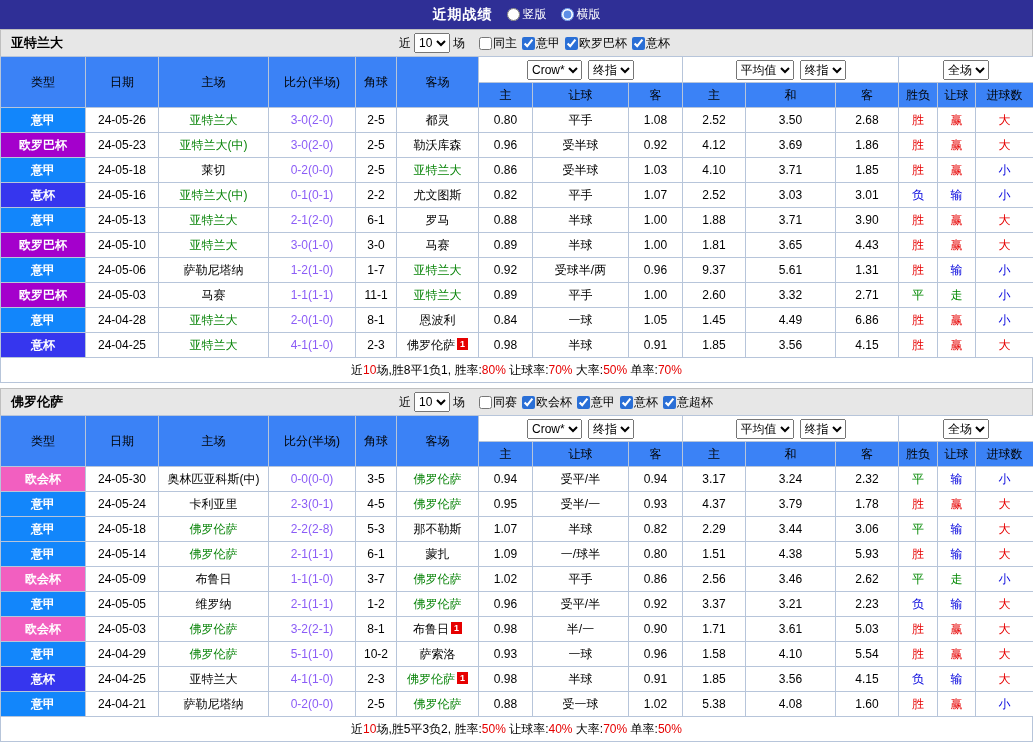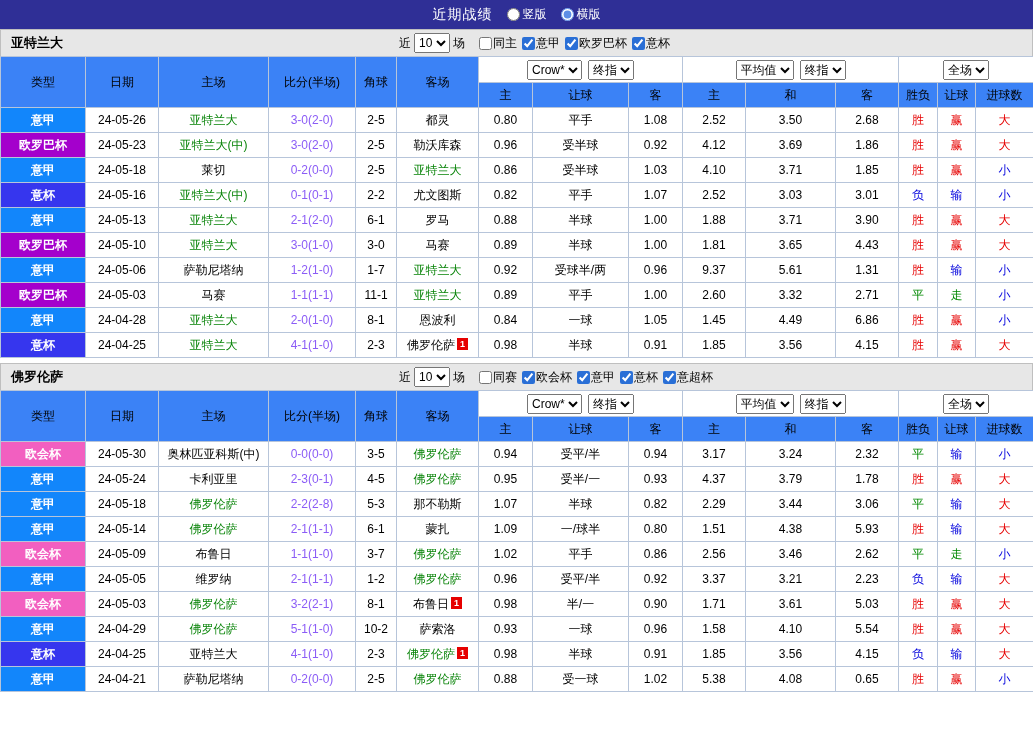--- a/index.html
+++ b/index.html
@@ -1,18 +1,18 @@
 <!DOCTYPE html>
 <html><head>
 <meta charset="utf-8">
 <style>
   *{box-sizing:border-box;margin:0;padding:0}
   body{width:1033px;font-family:"Liberation Sans","DejaVu Sans",sans-serif;font-size:12px;color:#000;background:#fff}
   .topbar{height:29px;background:#2f2f96;color:#fff;display:flex;align-items:center;justify-content:center;gap:14px}
-  .topbar .title{font-weight:normal;font-size:14px;letter-spacing:1px}
+  .topbar .title{font-weight:bold;font-size:14px;letter-spacing:1px}
   .topbar label{display:inline-flex;align-items:center;gap:3px;cursor:pointer}
   .topbar input{accent-color:#5d8fe6;width:13px;height:13px;margin:0}
   .block+.block{margin-top:5px}
   .sec-head{position:relative;height:27px;background:#e7e7e7;border:1px solid #bfbfbf;border-bottom:0;display:flex;align-items:center;padding:0 10px}
   .sec-head .team{font-weight:bold;font-size:13px}
   .head-controls{position:absolute;left:398px;display:flex;align-items:center;gap:3px}
   .head-controls select{height:20px;font-size:12px}
   .checks{display:inline-flex;align-items:center;margin-left:6px}
   .chk{display:inline-flex;align-items:center;cursor:pointer}
   .chk input{width:13px;height:13px;margin:0 1px 0 5px;accent-color:#2a6fd6}
@@ -310,20 +310,23 @@
           <td>1.85</td>
           <td>3.56</td>
           <td>4.15</td>
           <td style="color: rgb(230, 0, 0);">胜</td>
           <td style="color: rgb(230, 0, 0);">赢</td>
           <td style="color: rgb(230, 0, 0);">大</td>
         </tr>
       </tbody>
   </table>
 
+  <div class="summary">
+    
+  <span>近</span><span class="red">10</span><span>场,胜8平1负1, 胜率:</span><span class="red">80%</span><span> 让球率:</span><span class="red">70%</span><span> 大率:</span><span class="red">50%</span><span> 单率:</span><span class="red">70%</span></div>
 </section>
 
 <section class="block">
   <div class="sec-head">
     <span class="team">佛罗伦萨</span>
     <div class="head-controls">
       <span>近</span>
       <select><option>10</option></select>
       <span>场</span>
       <span class="checks">
@@ -581,21 +584,24 @@
           <td>24-04-21</td>
           <td><span>萨勒尼塔纳</span></td>
           <td><span class="score">0-2(0-0)</span></td>
           <td>2-5</td>
           <td><span class="green">佛罗伦萨</span></td>
           <td>0.88</td>
           <td>受一球</td>
           <td>1.02</td>
           <td>5.38</td>
           <td>4.08</td>
-          <td>0.65</td>
+          <td>1.60</td>
           <td style="color: rgb(230, 0, 0);">胜</td>
           <td style="color: rgb(230, 0, 0);">赢</td>
           <td style="color: rgb(0, 0, 221);">小</td>
         </tr>
       </tbody>
   </table>
 
+  <div class="summary">
+    
+  <span>近</span><span class="red">10</span><span>场,胜5平3负2, 胜率:</span><span class="red">50%</span><span> 让球率:</span><span class="red">40%</span><span> 大率:</span><span class="red">70%</span><span> 单率:</span><span class="red">50%</span></div>
 </section>
 
 </body></html>

